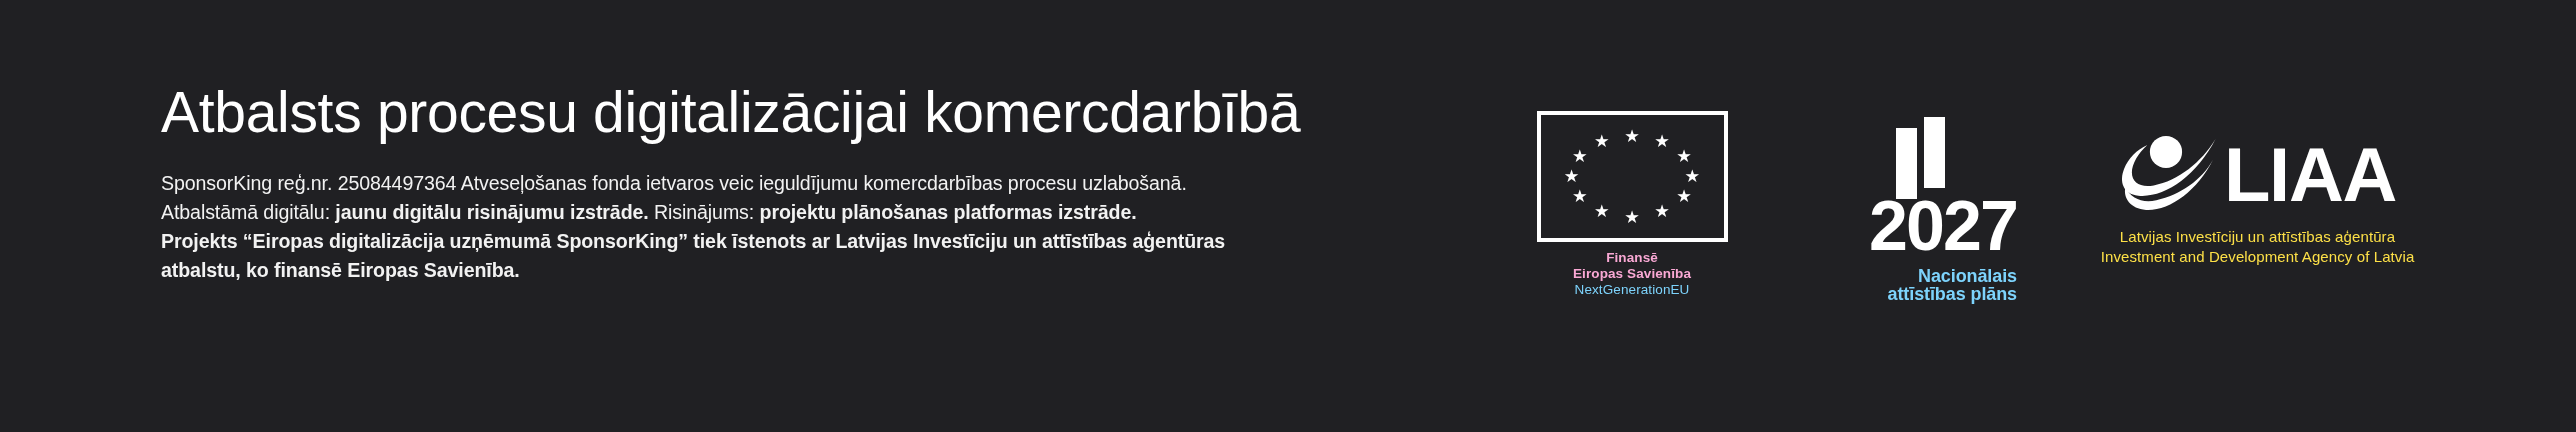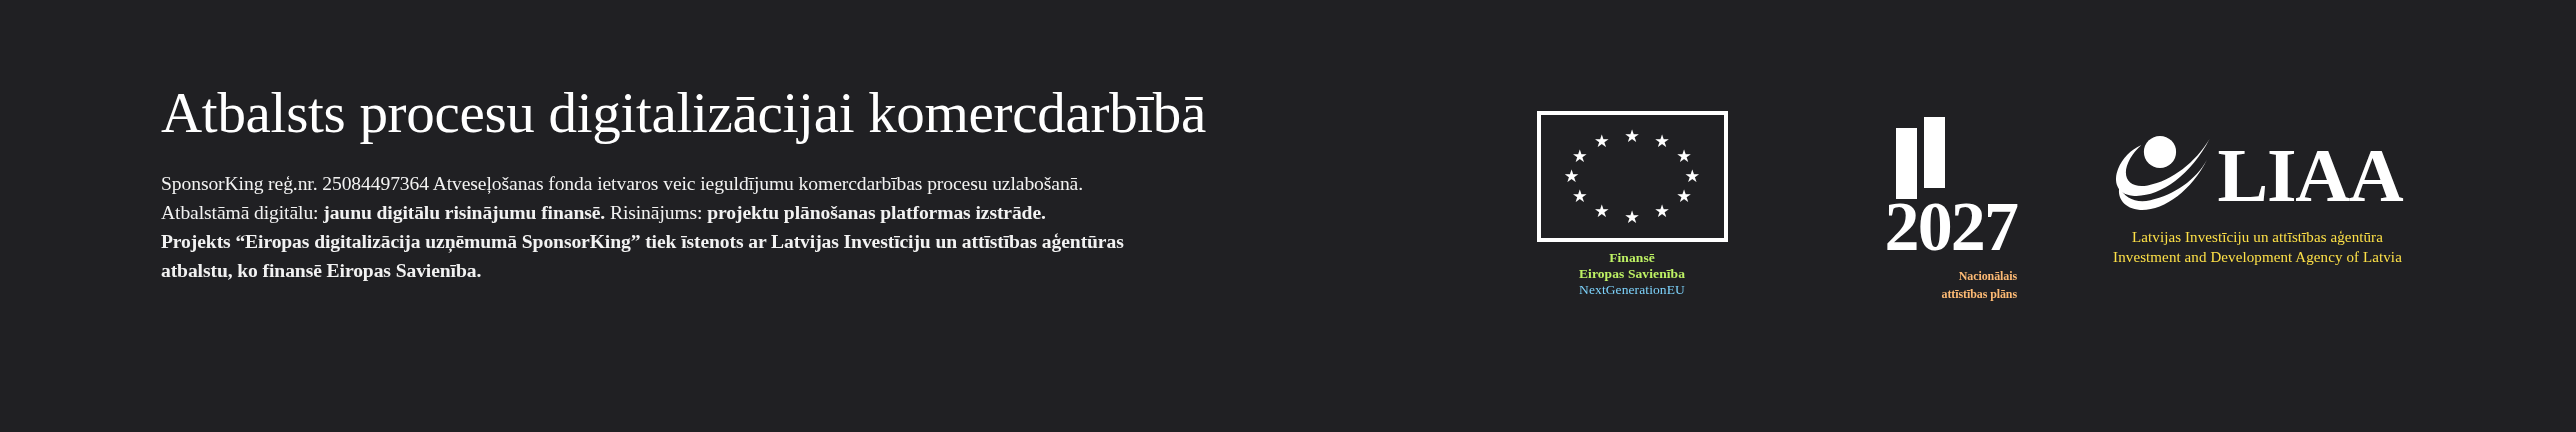--- a/index.html
+++ b/index.html
@@ -6,21 +6,21 @@
     margin: 0;
     padding: 0;
     background: #202023;
   }
   #banner {
     position: relative;
     width: 2576px;
     height: 433px;
     background: #202023;
     overflow: hidden;
-    font-family: Liberation Serif, serif;
+    font-family: Liberation Sans, sans-serif;
     color: #ffffff;
     -webkit-font-smoothing: antialiased;
   }
 
   
   .text-block {
     position: absolute;
     left: 161px;
     top: 84px;
     width: 1249px;
@@ -85,21 +85,21 @@
     line-height: 16.7px;
     text-align: center;
     margin-left: -8.4px;
     margin-top: -8.4px;
   }
   .eu-caption-1, .eu-caption-2 {
     font-size: 13.5px;
     font-weight: 700;
     line-height: 16px;
     letter-spacing: 0.1px;
-    color: #bef264;
+    color: #f9a8d4;
   }
   .eu-caption-1 { margin-top: 7.7px; }
   .eu-caption-3 {
     font-size: 13.5px;
     font-weight: 400;
     line-height: 16.7px;
     color: #7dd3fc;
     letter-spacing: 0.1px;
   }
 
@@ -125,25 +125,25 @@
   .nap-year {
     font-size: 70px;
     font-weight: 700;
     line-height: 63px;
     letter-spacing: -1.9px;
     color: #ffffff;
     margin-top: -3.9px;
   }
   .nap-sub {
     margin-top: 9px;
-    font-size: 12px;
+    font-size: 18px;
     font-weight: 700;
     line-height: 18px;
     letter-spacing: -0.1px;
-    color: #fdba74;
+    color: #7dd3fc;
   }
 
   
   .liaa-logo {
     position: absolute;
     left: 557px;
     top: 126px;
     width: 399px;
   }
   .liaa-top {
@@ -179,21 +179,21 @@
 <div id="banner">
 
   <div class="text-block">
     <div class="headline">Atbalsts procesu digitalizācijai komercdarbībā</div>
 
     <div class="body-lines">
       <div class="ln">
         <span>SponsorKing reģ.nr. 25084497364 Atveseļošanas fonda ietvaros veic ieguldījumu komercdarbības procesu uzlabošanā.</span>
       </div>
       <div class="ln">
-        <span>Atbalstāmā digitālu: </span><b>jaunu digitālu risinājumu finansē.</b><span> Risinājums: </span><b>projektu plānošanas platformas izstrāde.</b>
+        <span>Atbalstāmā digitālu: </span><b>jaunu digitālu risinājumu izstrāde.</b><span> Risinājums: </span><b>projektu plānošanas platformas izstrāde.</b>
       </div>
       <div class="ln">
         <b>Projekts “Eiropas digitalizācija uzņēmumā SponsorKing” tiek īstenots ar Latvijas Investīciju un attīstības aģentūras</b>
       </div>
       <div class="ln">
         <b>atbalstu, ko finansē Eiropas Savienība.</b>
       </div>
     </div>
   </div>
 

